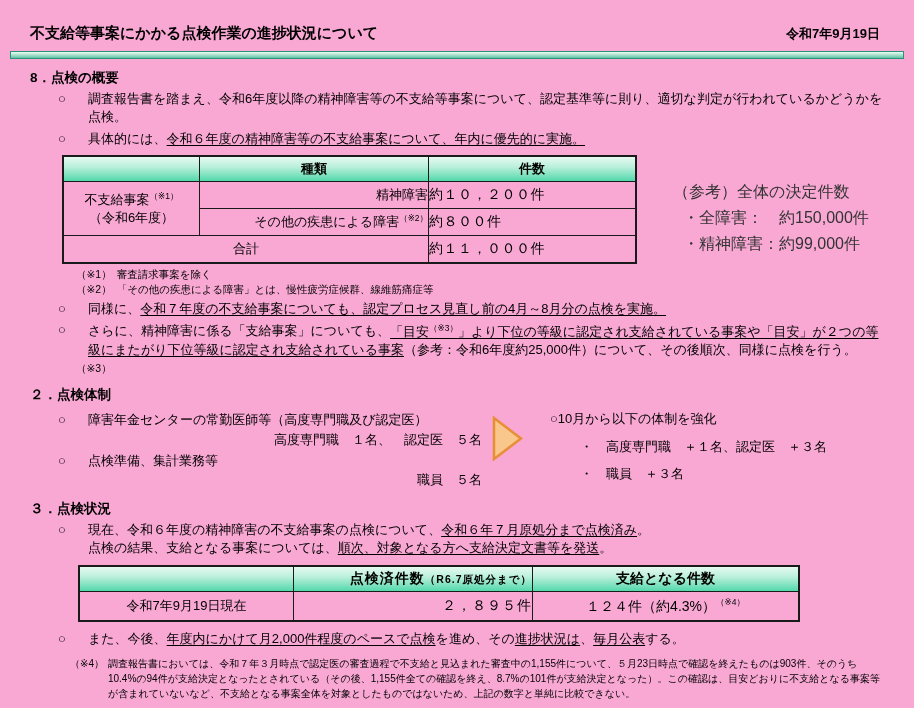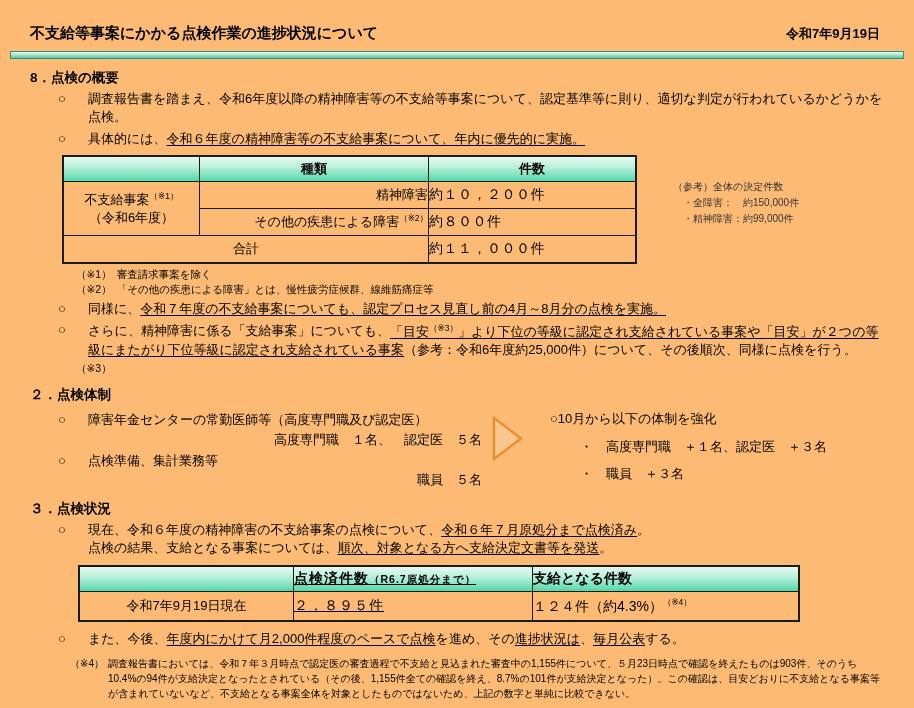--- a/index.html
+++ b/index.html
@@ -1,17 +1,17 @@
 <!DOCTYPE html>
 <html><head>
 <meta charset="utf-8">
 <style>
   html,body { margin:0; padding:0; background:#fff; }
   .page {
-    width:914px; height:708px; overflow:hidden; background:#fdba74;
+    width:914px; height:708px; overflow:hidden; background:#f9a8d4;
     font-family:"Liberation Sans","DejaVu Sans",sans-serif;
     color:#000; font-size:13px; position:relative;
   }
   
   .header { display:flex; justify-content:space-between; align-items:flex-end; padding:24px 34px 0 30px; }
   .title  { font-size:15px; font-weight:bold; }
   .date   { font-size:13px; font-weight:bold; }
   .divider {
     height:6px; margin:8px 10px 0 10px;
     border:1px solid #279678;
@@ -32,41 +32,41 @@
   .doc-table { border:2px solid #1a1a1a; }
   .doc-table th,.doc-table td { border:1.6px solid #1a1a1a; padding:0; }
   .hcell {
     background:linear-gradient(180deg,#e6f9f1 0%,#b9efdb 42%,#52d8ab 100%);
     font-weight:bold; height:24px; font-size:13px; text-align:center;
   }
   .labelcell { width:135px; text-align:center; line-height:1.35; font-size:13px; }
   .typecell  { width:228px; padding:2px 8px; font-size:13px; text-align:right; }
   .countcell { width:206px; text-align:left; font-size:14px; height:26px; letter-spacing:0.5px; }
   .totalcell { text-align:center; height:26px; }
-  .reference { margin:24px 0 0 36px; font-size:10px; color:#333; line-height:1.6; }
+  .reference { margin:24px 0 0 36px; font-size:16px; color:#333; line-height:1.6; }
   .ref-indent { margin-left:10px; }
   
   .notes { margin:3px 0 0 46px; font-size:10.5px; line-height:1.4; }
   .note-label { margin-right:5px; }
   .note-single { margin:2px 0 0 46px; font-size:10.5px; line-height:1.4; display:flex; }
   
   .sec2-cols { display:flex; margin-top:4px; }
   .sec2-left { width:452px; }
   .sub-detail { margin:1px 0 0 66px; line-height:1.42;text-align:right; }
   .arrow { flex:none; margin:8px 0 0 10px; }
   .sec2-right { margin-left:26px; padding-top:2px; line-height:1.42; }
   .r-item { display:flex; margin:9px 0 0 30px; }
   .dot { width:26px; flex:none; }
   
   .t2 { margin:7px 0 0 48px; }
   .t2 .hcell { height:24px; }
   .h-sub { font-size:10.5px; }
   .t2-label   { width:213px; text-align:center; font-size:13px; height:28px; }
-  .t2-checked { width:238px; text-align:left; font-size:14px; letter-spacing:1px;text-decoration:underline; }
-  .t2-granted { width:265px; text-align:left; font-size:14px; }
+  .t2-checked { width:238px; text-align:right; font-size:14px; letter-spacing:1px; }
+  .t2-granted { width:265px; text-align:center; font-size:14px; }
   
   .note4 { display:flex; margin:8px 4px 0 40px; font-size:10px; line-height:1.5; }
   .note4-label { flex:none; margin-right:4px; }
 </style>
 </head>
 <body>
 
 <div class="page">
 
   <div class="header">

